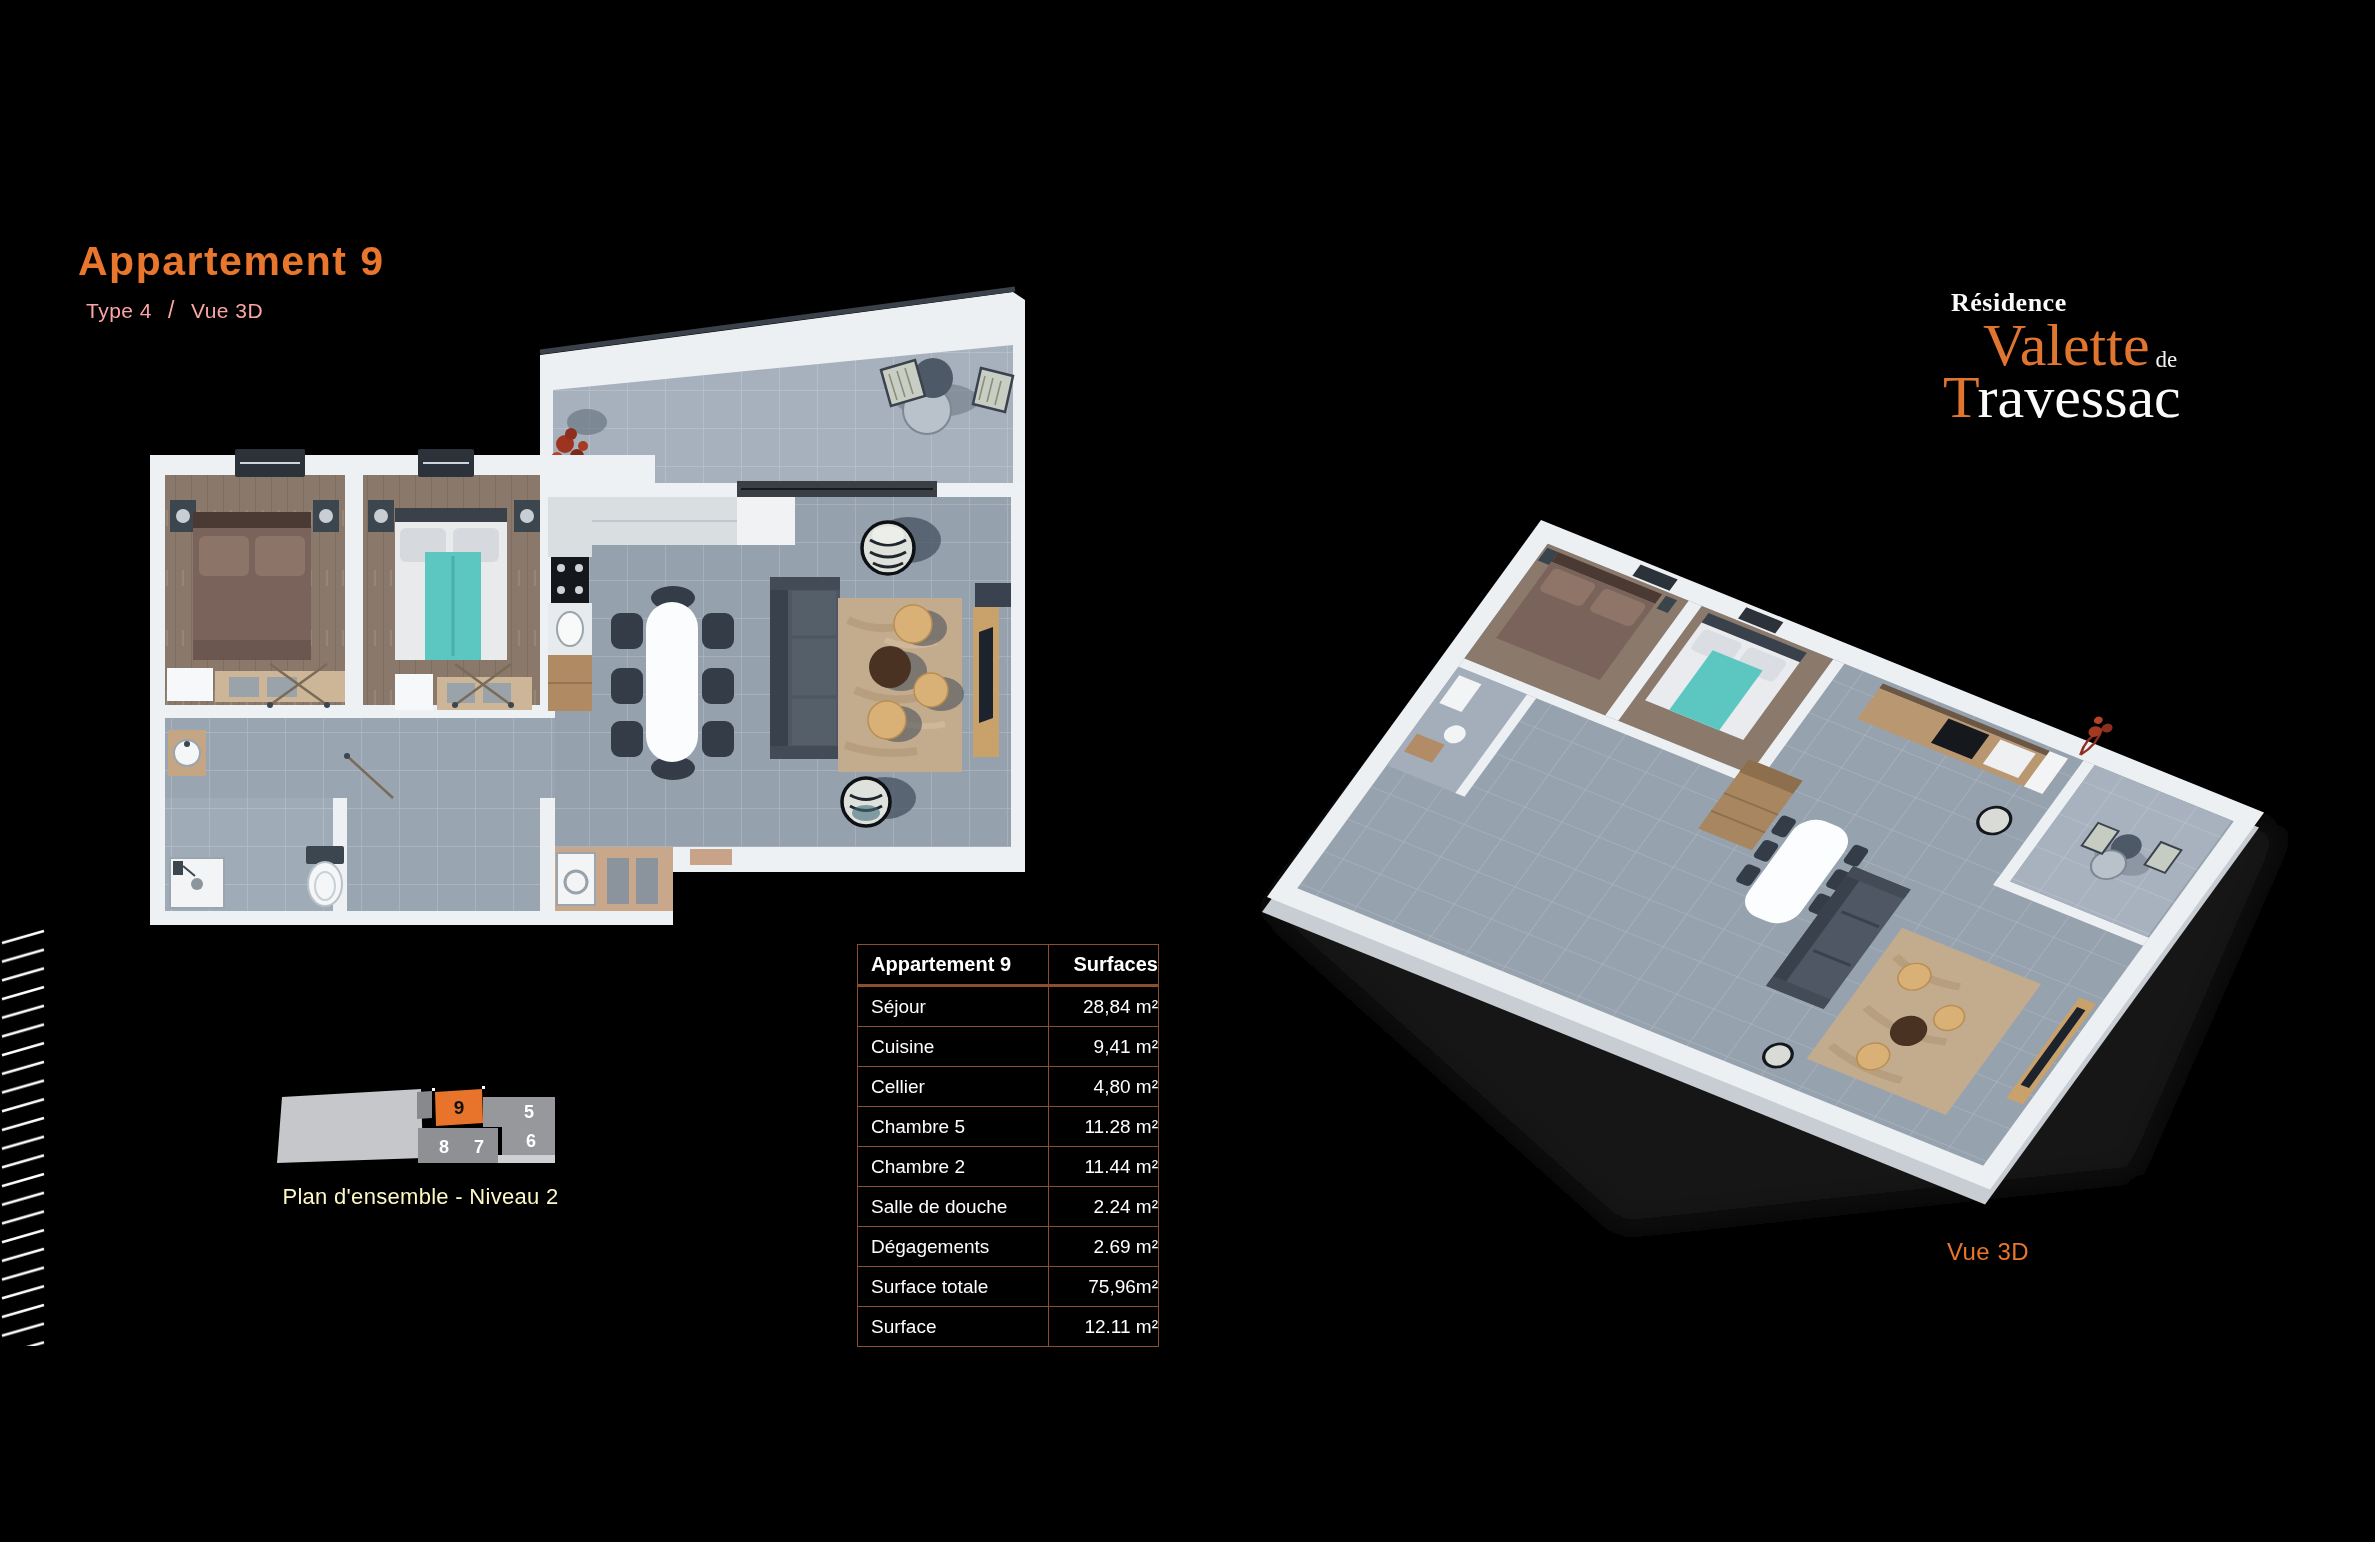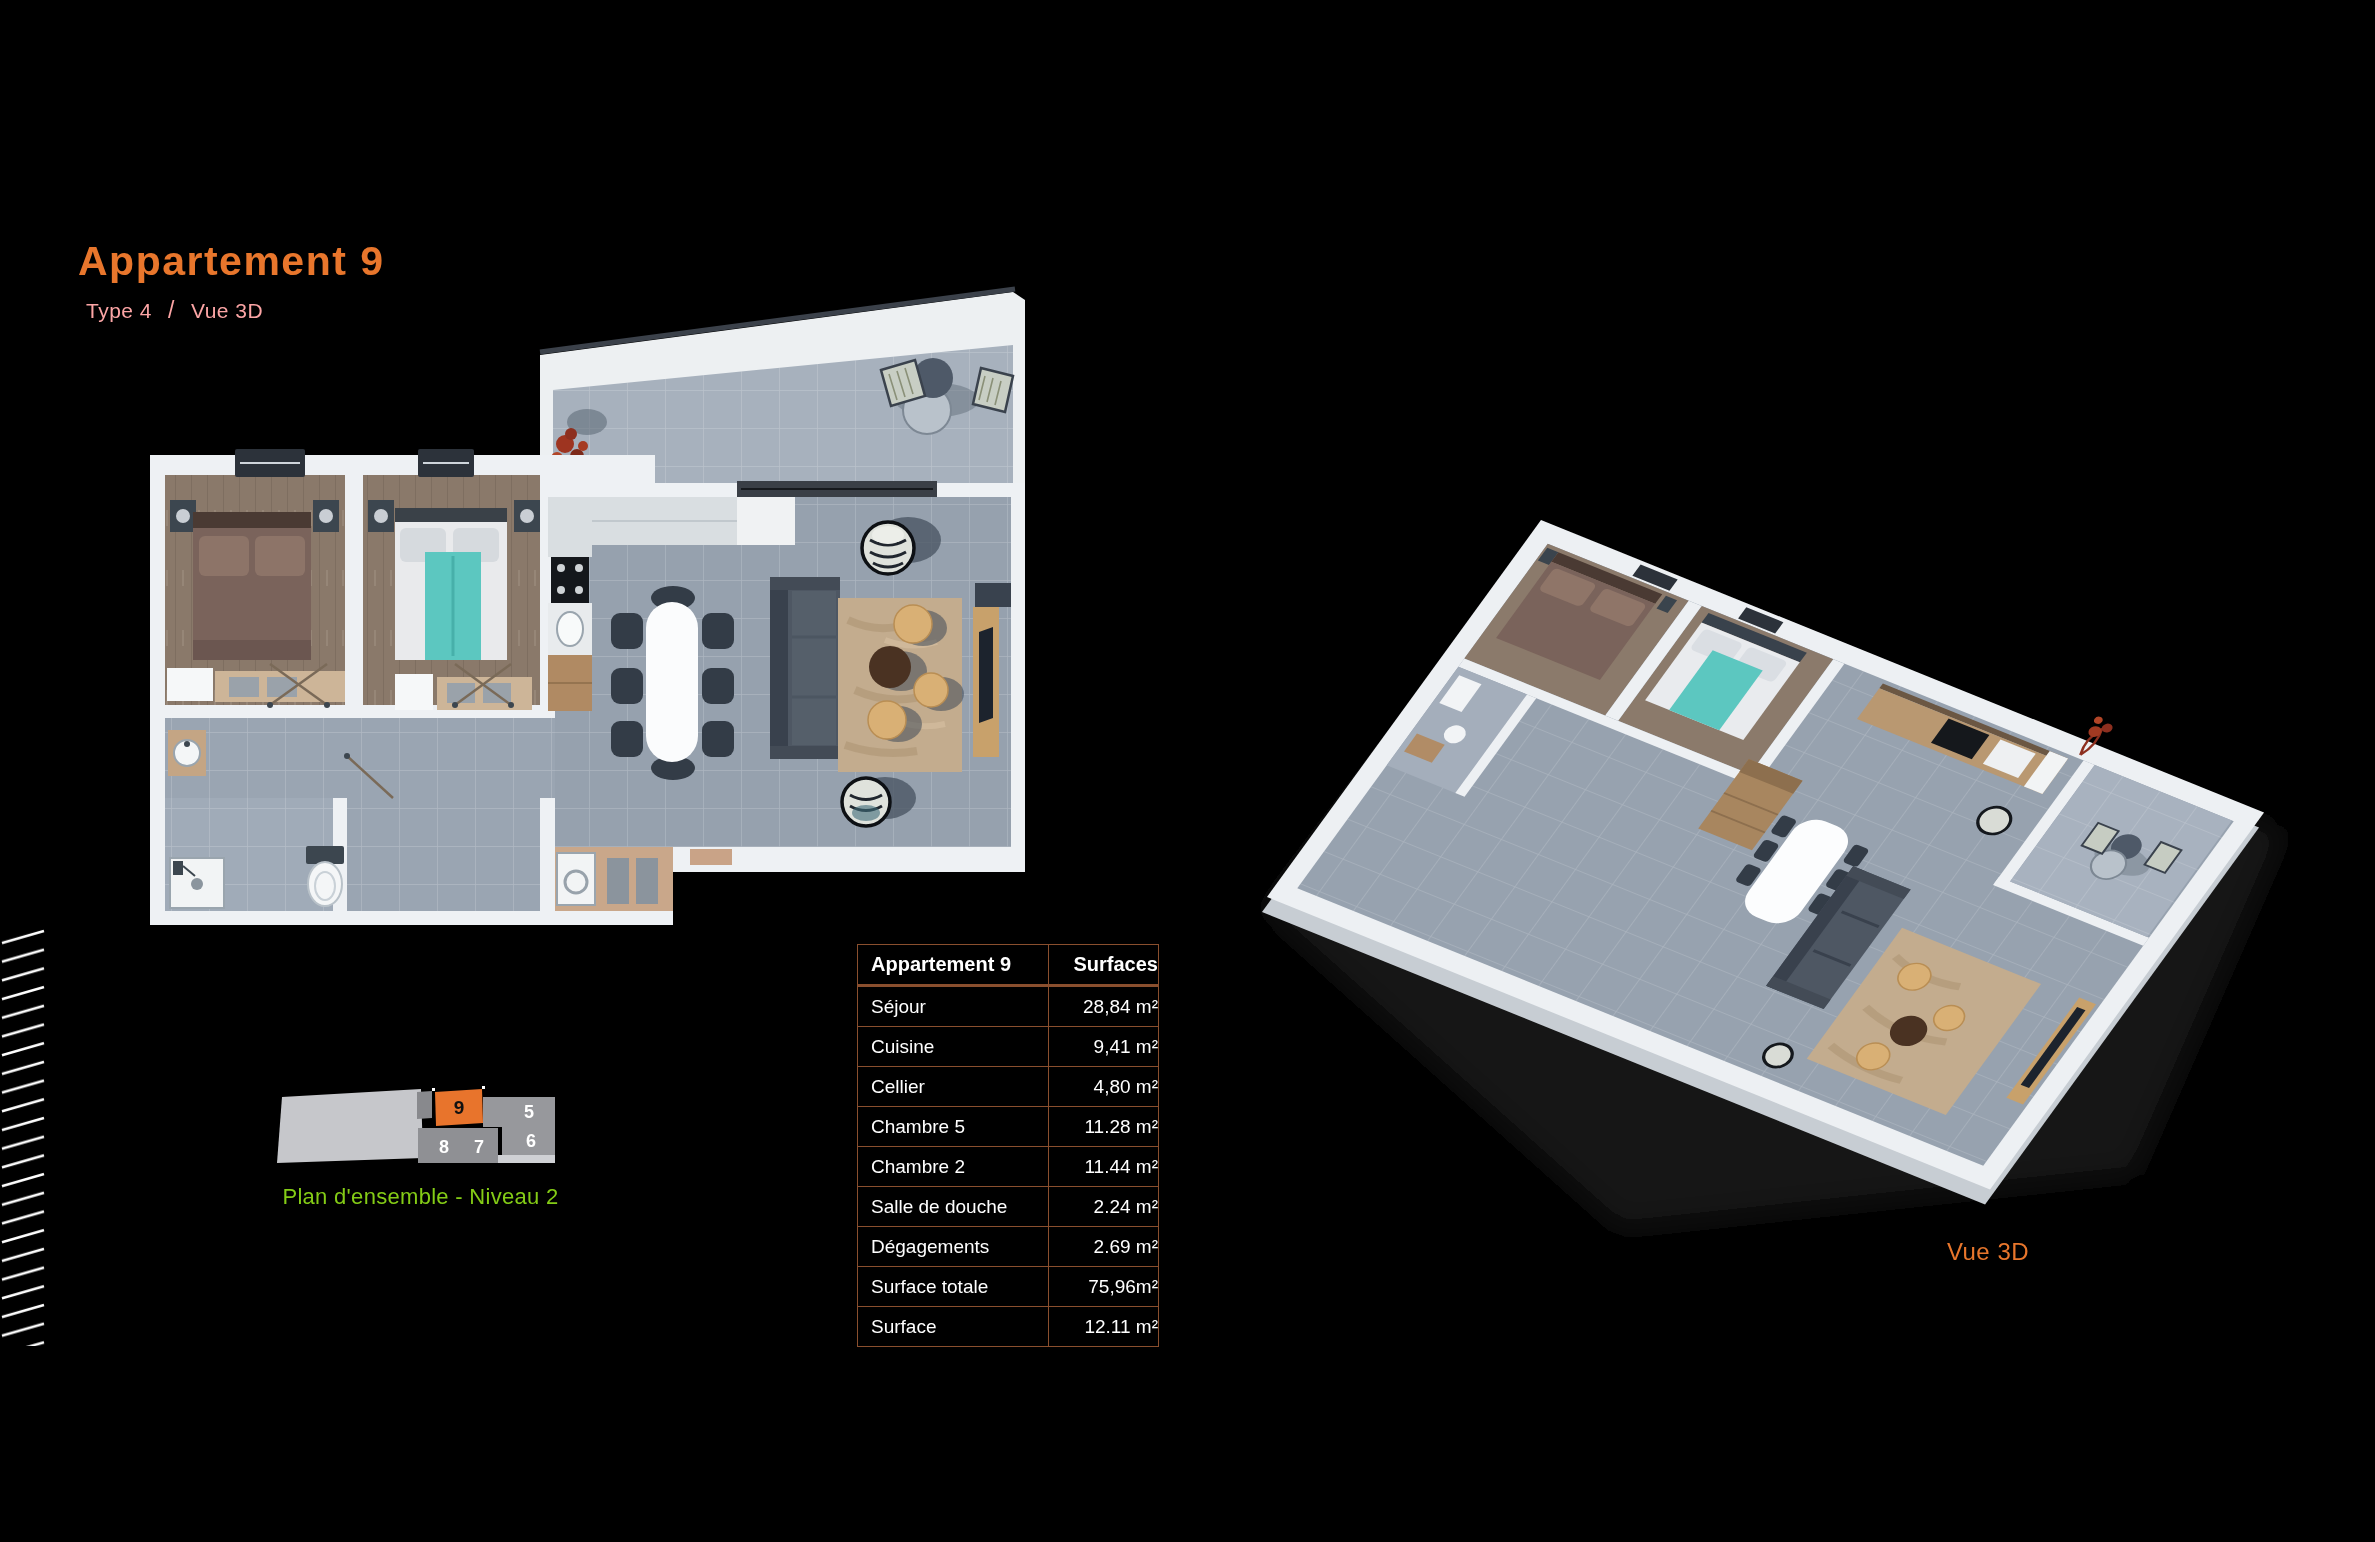--- a/index.html
+++ b/index.html
@@ -25,21 +25,21 @@
   
   .surfaces{position:absolute;left:857px;top:944px;width:302px;border-collapse:collapse;
             color:#fff;font-size:19px;}
   .surfaces td{border:1.6px solid #8a4f2e;height:39px;padding:0;}
   .surfaces td.lbl{width:188px;padding-left:13px;text-align:left;}
   .surfaces td.val{width:114px;text-align:right;}
   .surfaces tr.hdr td{font-weight:bold;font-size:20px;border-bottom-width:3px;}
 
   
   .plan-caption{position:absolute;left:268px;top:1184px;width:305px;text-align:center;
-                color:#84cc16;font-size:22px;letter-spacing:.3px;}
+                color:#fef9c3;font-size:22px;letter-spacing:.3px;}
   .vue3d-caption{position:absolute;left:1898px;top:1238px;width:180px;text-align:center;
                  color:#e8762c;font-size:24px;letter-spacing:.5px;}
 
   
   .unit-label{position:absolute;transform:translate(-50%,-50%);font-weight:bold;}
   .unit-label.dark{color:#111;font-size:19px;}
   .unit-label.light{color:#fff;font-size:18px;}
 
   
   .hatch{position:absolute;left:0;top:928px;width:46px;height:418px;}
@@ -49,20 +49,25 @@
 
 <div class="page">
 
   <div class="title-block">
     <h1>Appartement 9</h1>
     <div class="subtitle">
       <span>Type 4</span><span class="sep">/</span><span>Vue 3D</span>
     </div>
   </div>
 
+  <div class="brand">
+    <div class="line1">Résidence</div>
+    <div class="line2"><span>Valette</span><span class="de">de</span></div>
+    <div class="line3"><span class="initial">T</span><span>ravessac</span></div>
+  </div>
 
   <svg viewBox="0 0 950 740" style="position:absolute;left:95px;top:200px;width:950px;height:740px;">
     <defs>
       <pattern id="tile2d" width="38" height="38" patternUnits="userSpaceOnUse">
         <rect width="38" height="38" fill="none"></rect>
         <path d="M0 0H38M0 0V38" stroke="rgba(255,255,255,0.22)" stroke-width="1.4"></path>
       </pattern>
       <pattern id="wood2d" width="16" height="60" patternUnits="userSpaceOnUse">
         <rect width="16" height="60" fill="none"></rect>
         <path d="M0 0V60" stroke="rgba(55,44,34,0.25)" stroke-width="1.2"></path>

